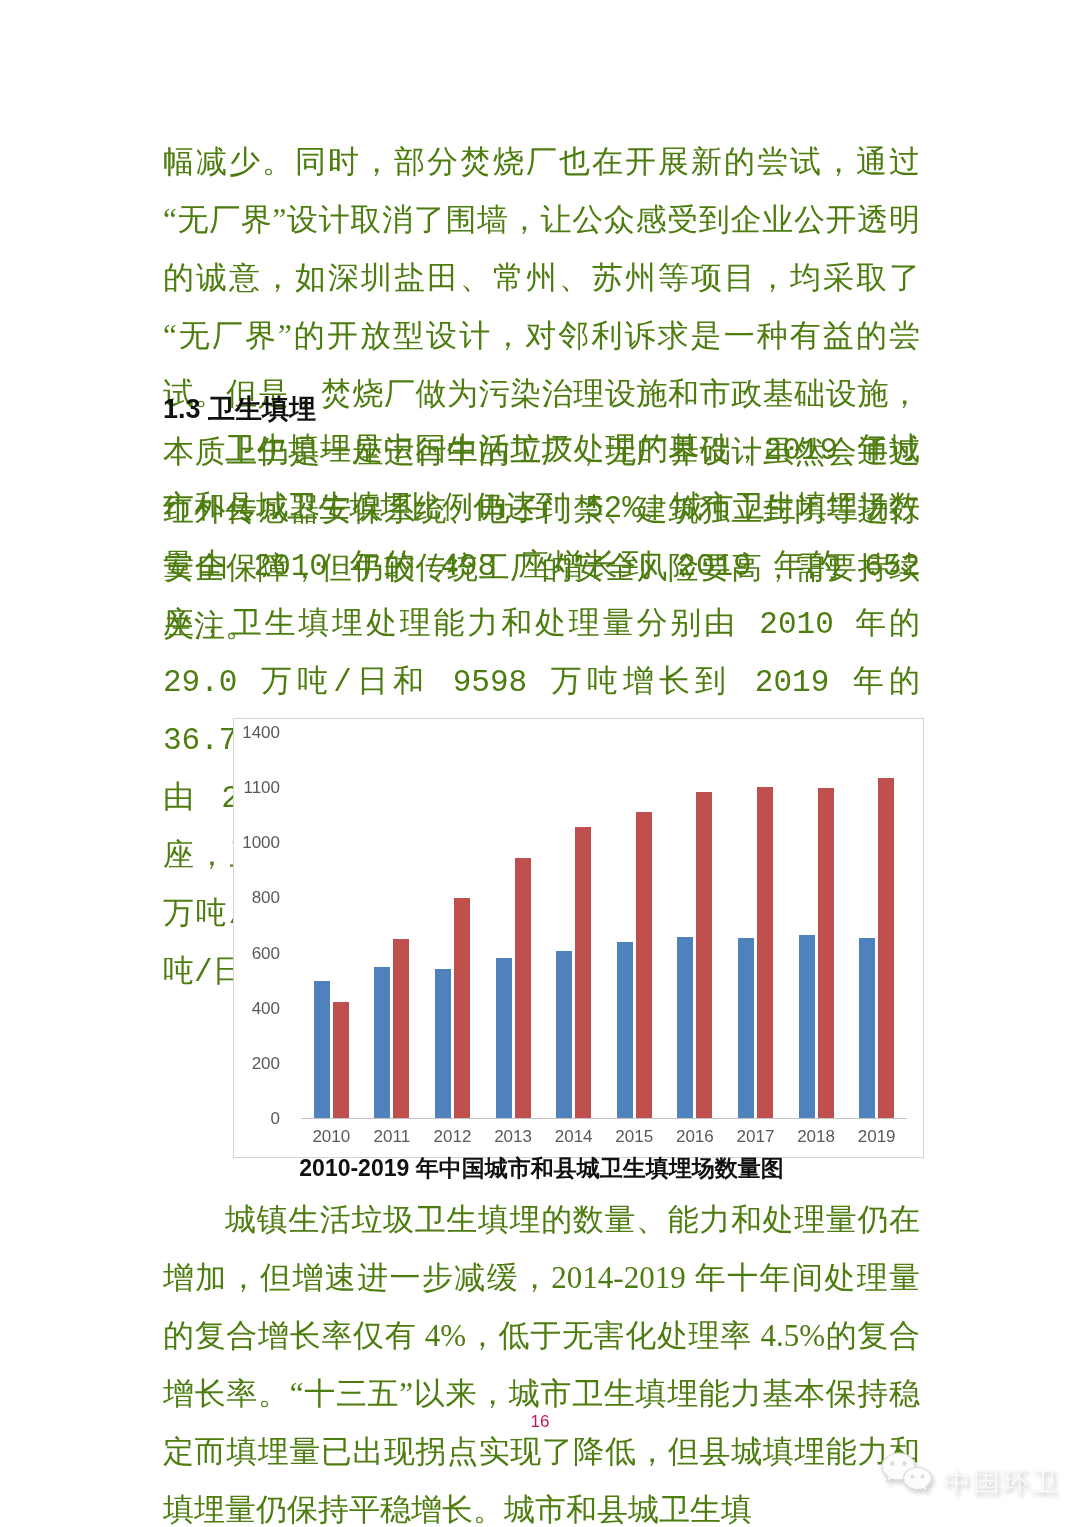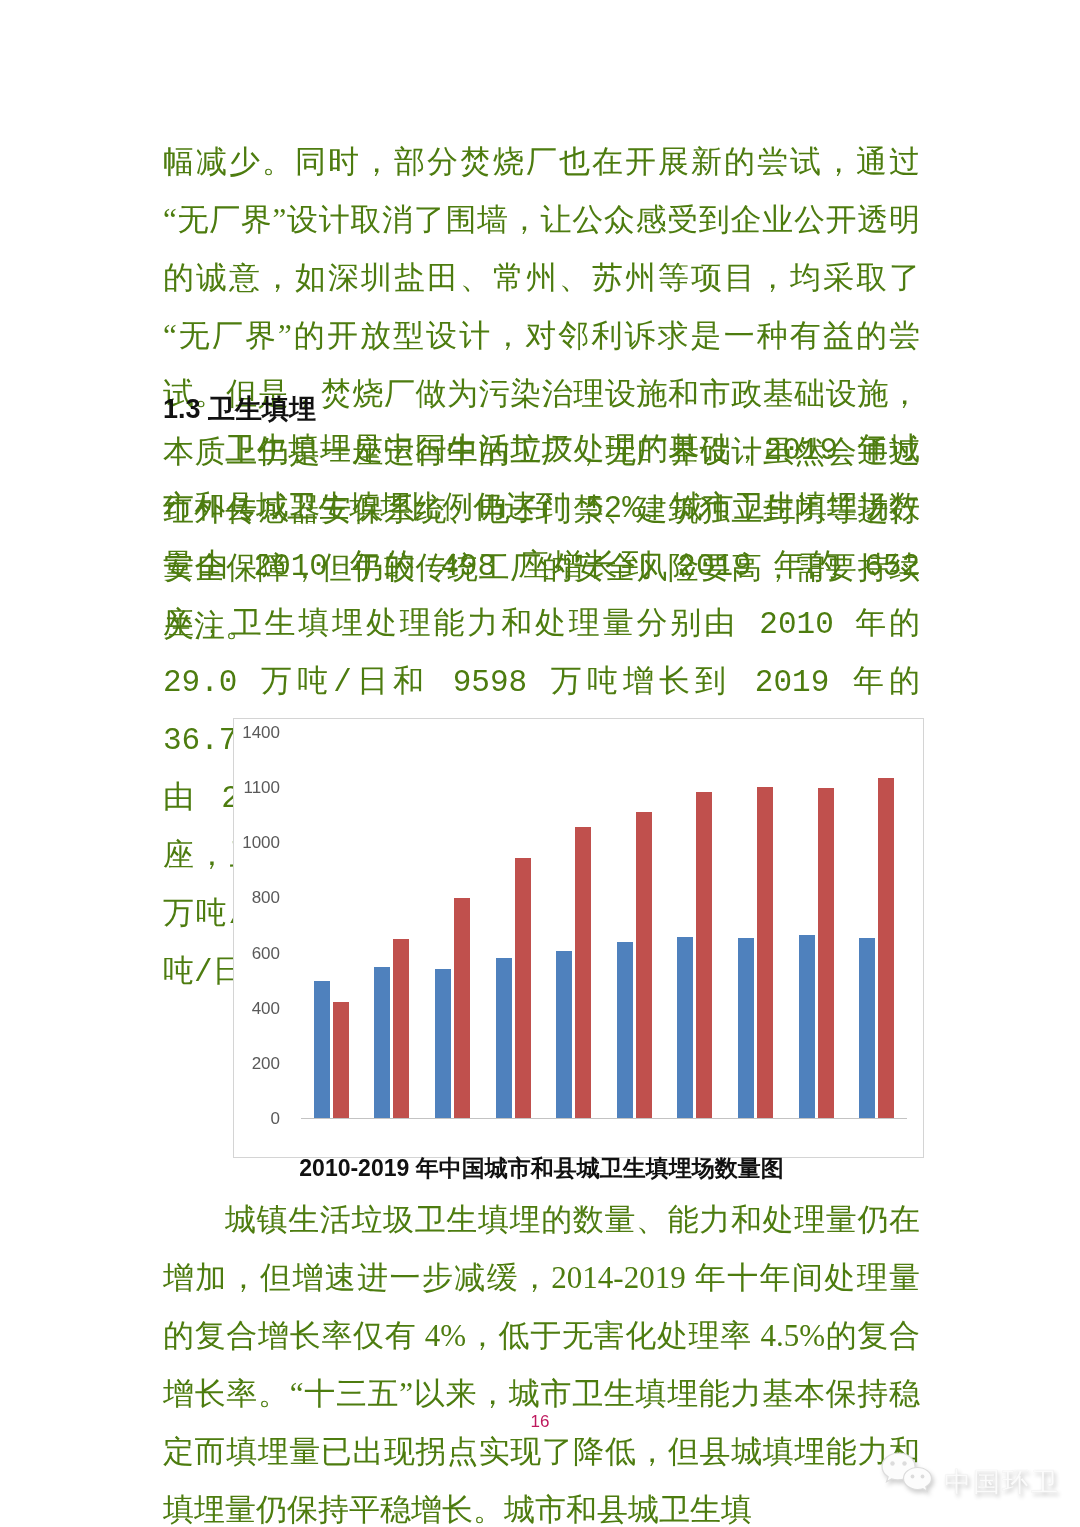--- a/index.html
+++ b/index.html
@@ -129,20 +129,32 @@
       </div>
       <div class="bar-group">
         <div class="bar" title="城市卫生填埋场数量(座) 2018: 663" style="height: 47.3571%; background: rgb(79, 129, 189);"></div>
         <div class="bar" title="县城卫生填埋场数量(座) 2018: 1196" style="height: 85.4286%; background: rgb(192, 80, 77);"></div>
       </div>
       <div class="bar-group">
         <div class="bar" title="城市卫生填埋场数量(座) 2019: 652" style="height: 46.5714%; background: rgb(79, 129, 189);"></div>
         <div class="bar" title="县城卫生填埋场数量(座) 2019: 1232" style="height: 88%; background: rgb(192, 80, 77);"></div>
       </div>
     </div>
+  <div class="chart-xlabels" id="chart-xlabels">
+      <div class="xtick">2010</div>
+      <div class="xtick">2011</div>
+      <div class="xtick">2012</div>
+      <div class="xtick">2013</div>
+      <div class="xtick">2014</div>
+      <div class="xtick">2015</div>
+      <div class="xtick">2016</div>
+      <div class="xtick">2017</div>
+      <div class="xtick">2018</div>
+      <div class="xtick">2019</div>
+    </div>
 </figure>
 
 <p class="caption">2010-2019 年中国城市和县城卫生填埋场数量图</p>
 
 <p class="para indent" id="para3">城镇生活垃圾卫生填埋的数量、能力和处理量仍在增加，但增速进一步减缓，2014-2019 年十年间处理量的复合增长率仅有 4%，低于无害化处理率 4.5%的复合增长率。“十三五”以来，城市卫生填埋能力基本保持稳定而填埋量已出现拐点实现了降低，但县城填埋能力和填埋量仍保持平稳增长。城市和县城卫生填</p>
 
 <div class="page-number">16</div>
 
 <div class="watermark">
   <span class="wm-icon">

